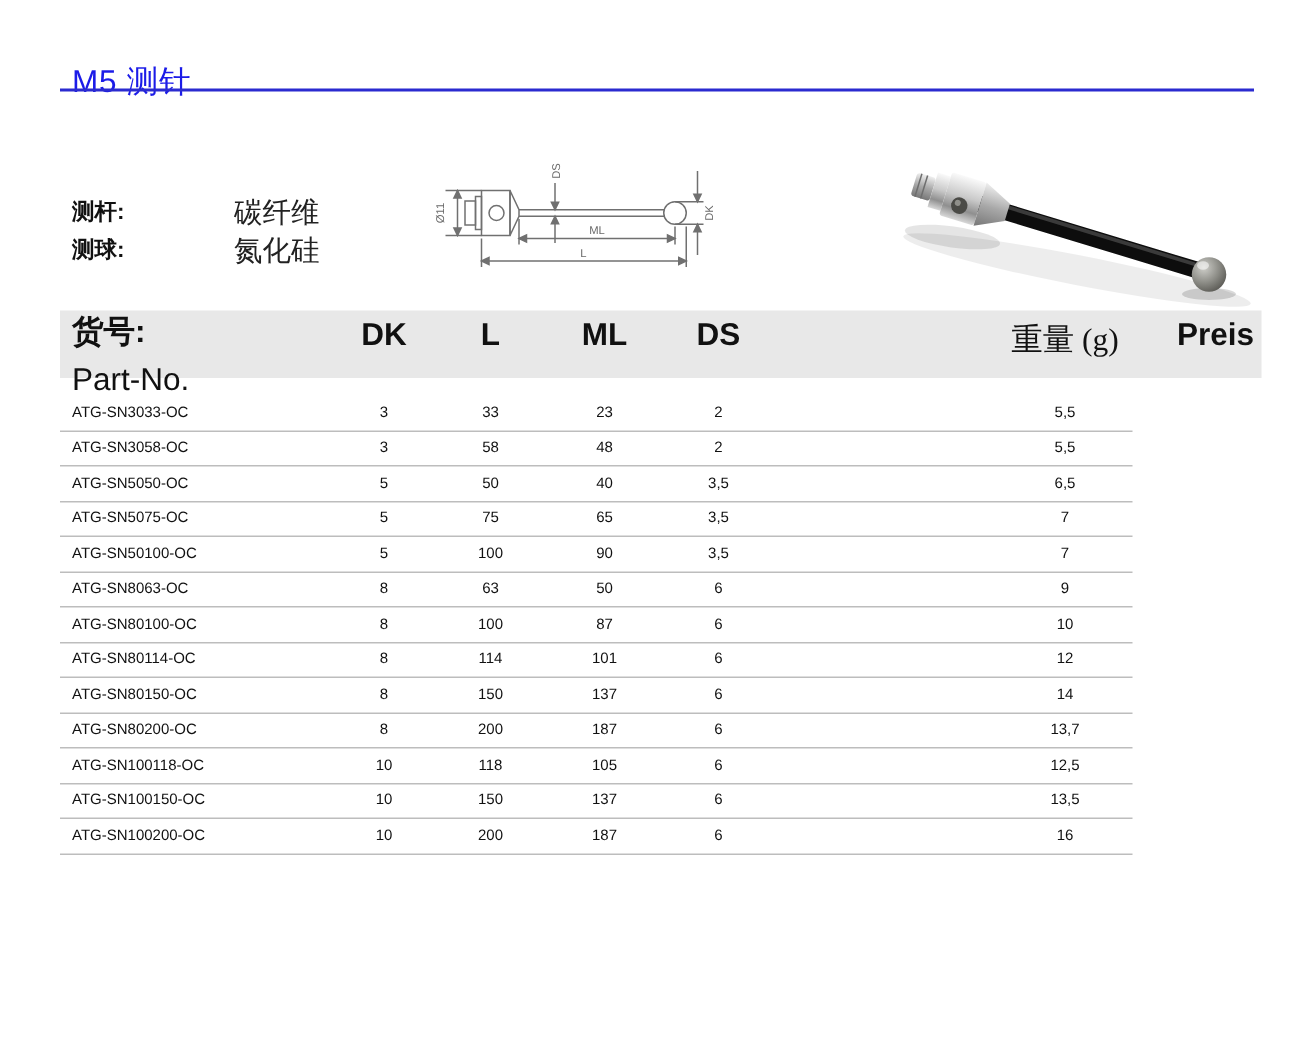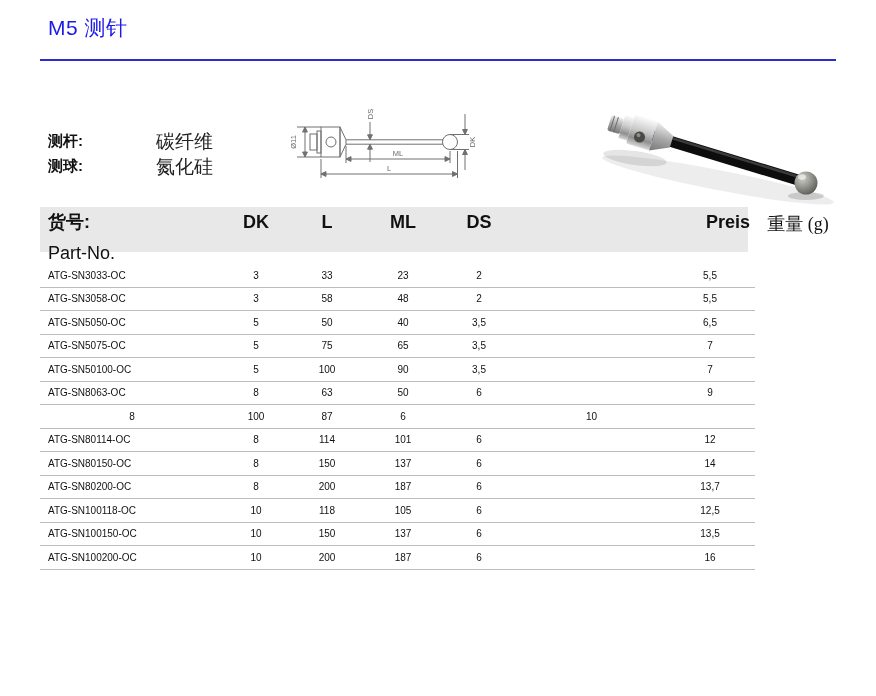--- a/index.html
+++ b/index.html
@@ -1,34 +1,34 @@
 <!DOCTYPE html>
 <html><head>
 <meta charset="utf-8">
 <style>
   html,body{margin:0;padding:0;background:#fff;}
   .page{position:relative;width:876px;height:696px;background:#ffffff;overflow:hidden;
         font-family:"Liberation Sans", sans-serif;color:#111;}
   
-  .title{position:absolute;left:48px;top:14px;font-size:21px;font-weight:500;
+  .title{position:absolute;left:48px;top:40px;font-size:21px;font-weight:500;
          color:#1b1be8;letter-spacing:.5px;}
   .rule{position:absolute;left:40px;top:59px;width:796px;height:2px;background:#2b2bd0;}
   
   .materials{position:absolute;left:48px;top:129px;font-size:15px;}
   .mat-row{display:flex;height:25px;align-items:center;gap:11px;}
   .mat-label{width:97px;font-weight:bold;}
   .mat-value{font-family:"Liberation Serif", serif;font-size:19px;color:#222;}
   
   .diagram{position:absolute;left:283px;top:100px;}
   .photo{position:absolute;left:593px;top:92px;}
   .dimtext{font-family:"Liberation Sans", sans-serif;font-size:7.5px;fill:#6a6a6a;}
   
-  .thead{position:absolute;left:40px;top:207px;width:708px;height:45px;background:#e8e8e8;
+  .thead{position:absolute;left:40px;top:207px;width:801px;height:45px;background:#e8e8e8;
          display:grid;grid-template-columns:184px 64px 78px 74px 78px 147px 90px 86px;
-         font-size:18px;}
+         font-size:21px;}
   .thead .hc{padding-top:5px;}
   .hc-part{padding-left:8px;}
   .hc-part .cn{font-weight:bold;line-height:20px;}
   .hc-part .en{font-weight:normal;line-height:19px;margin-top:12px;}
   .hc-num{font-weight:bold;text-align:center;}
   .hc-weight{font-family:"Liberation Serif", serif;font-weight:normal;text-align:center;}
   .hc-preis{font-weight:bold;text-align:right;padding-right:5px;}
   .tbody{position:absolute;left:40px;top:264px;width:715px;}
   .r{display:grid;grid-template-columns:184px 64px 78px 74px 78px 147px 90px;
      height:22.5px;border-bottom:1px solid #bdbdbd;align-items:center;font-size:10px;}
@@ -152,22 +152,22 @@
   <div class="thead">
     <div class="hc hc-part">
       <div class="cn">货号:</div>
       <div class="en">Part-No.</div>
     </div>
     <div class="hc hc-num">DK</div>
     <div class="hc hc-num">L</div>
     <div class="hc hc-num">ML</div>
     <div class="hc hc-num">DS</div>
     <div class="hc"></div>
+    <div class="hc hc-weight">重量 (g)</div>
     <div class="hc hc-preis">Preis</div>
-    <div class="hc hc-weight">重量 (g)</div>
   </div>
 
   <div class="tbody">
     <div class="r">
       <div class="c-part">ATG-SN3033-OC</div>
       <div class="c-num">3</div>
       <div class="c-num">33</div>
       <div class="c-num">23</div>
       <div class="c-num">2</div>
       <div></div>
@@ -212,20 +212,21 @@
     <div class="r">
       <div class="c-part">ATG-SN8063-OC</div>
       <div class="c-num">8</div>
       <div class="c-num">63</div>
       <div class="c-num">50</div>
       <div class="c-num">6</div>
       <div></div>
       <div class="c-num">9</div>
     </div>
     <div class="r">
+      <div class="c-part">ATG-SN80100-OC</div>
       <div class="c-num">8</div>
       <div class="c-num">100</div>
       <div class="c-num">87</div>
       <div class="c-num">6</div>
       <div></div>
       <div class="c-num">10</div>
     </div>
     <div class="r">
       <div class="c-part">ATG-SN80114-OC</div>
       <div class="c-num">8</div>

